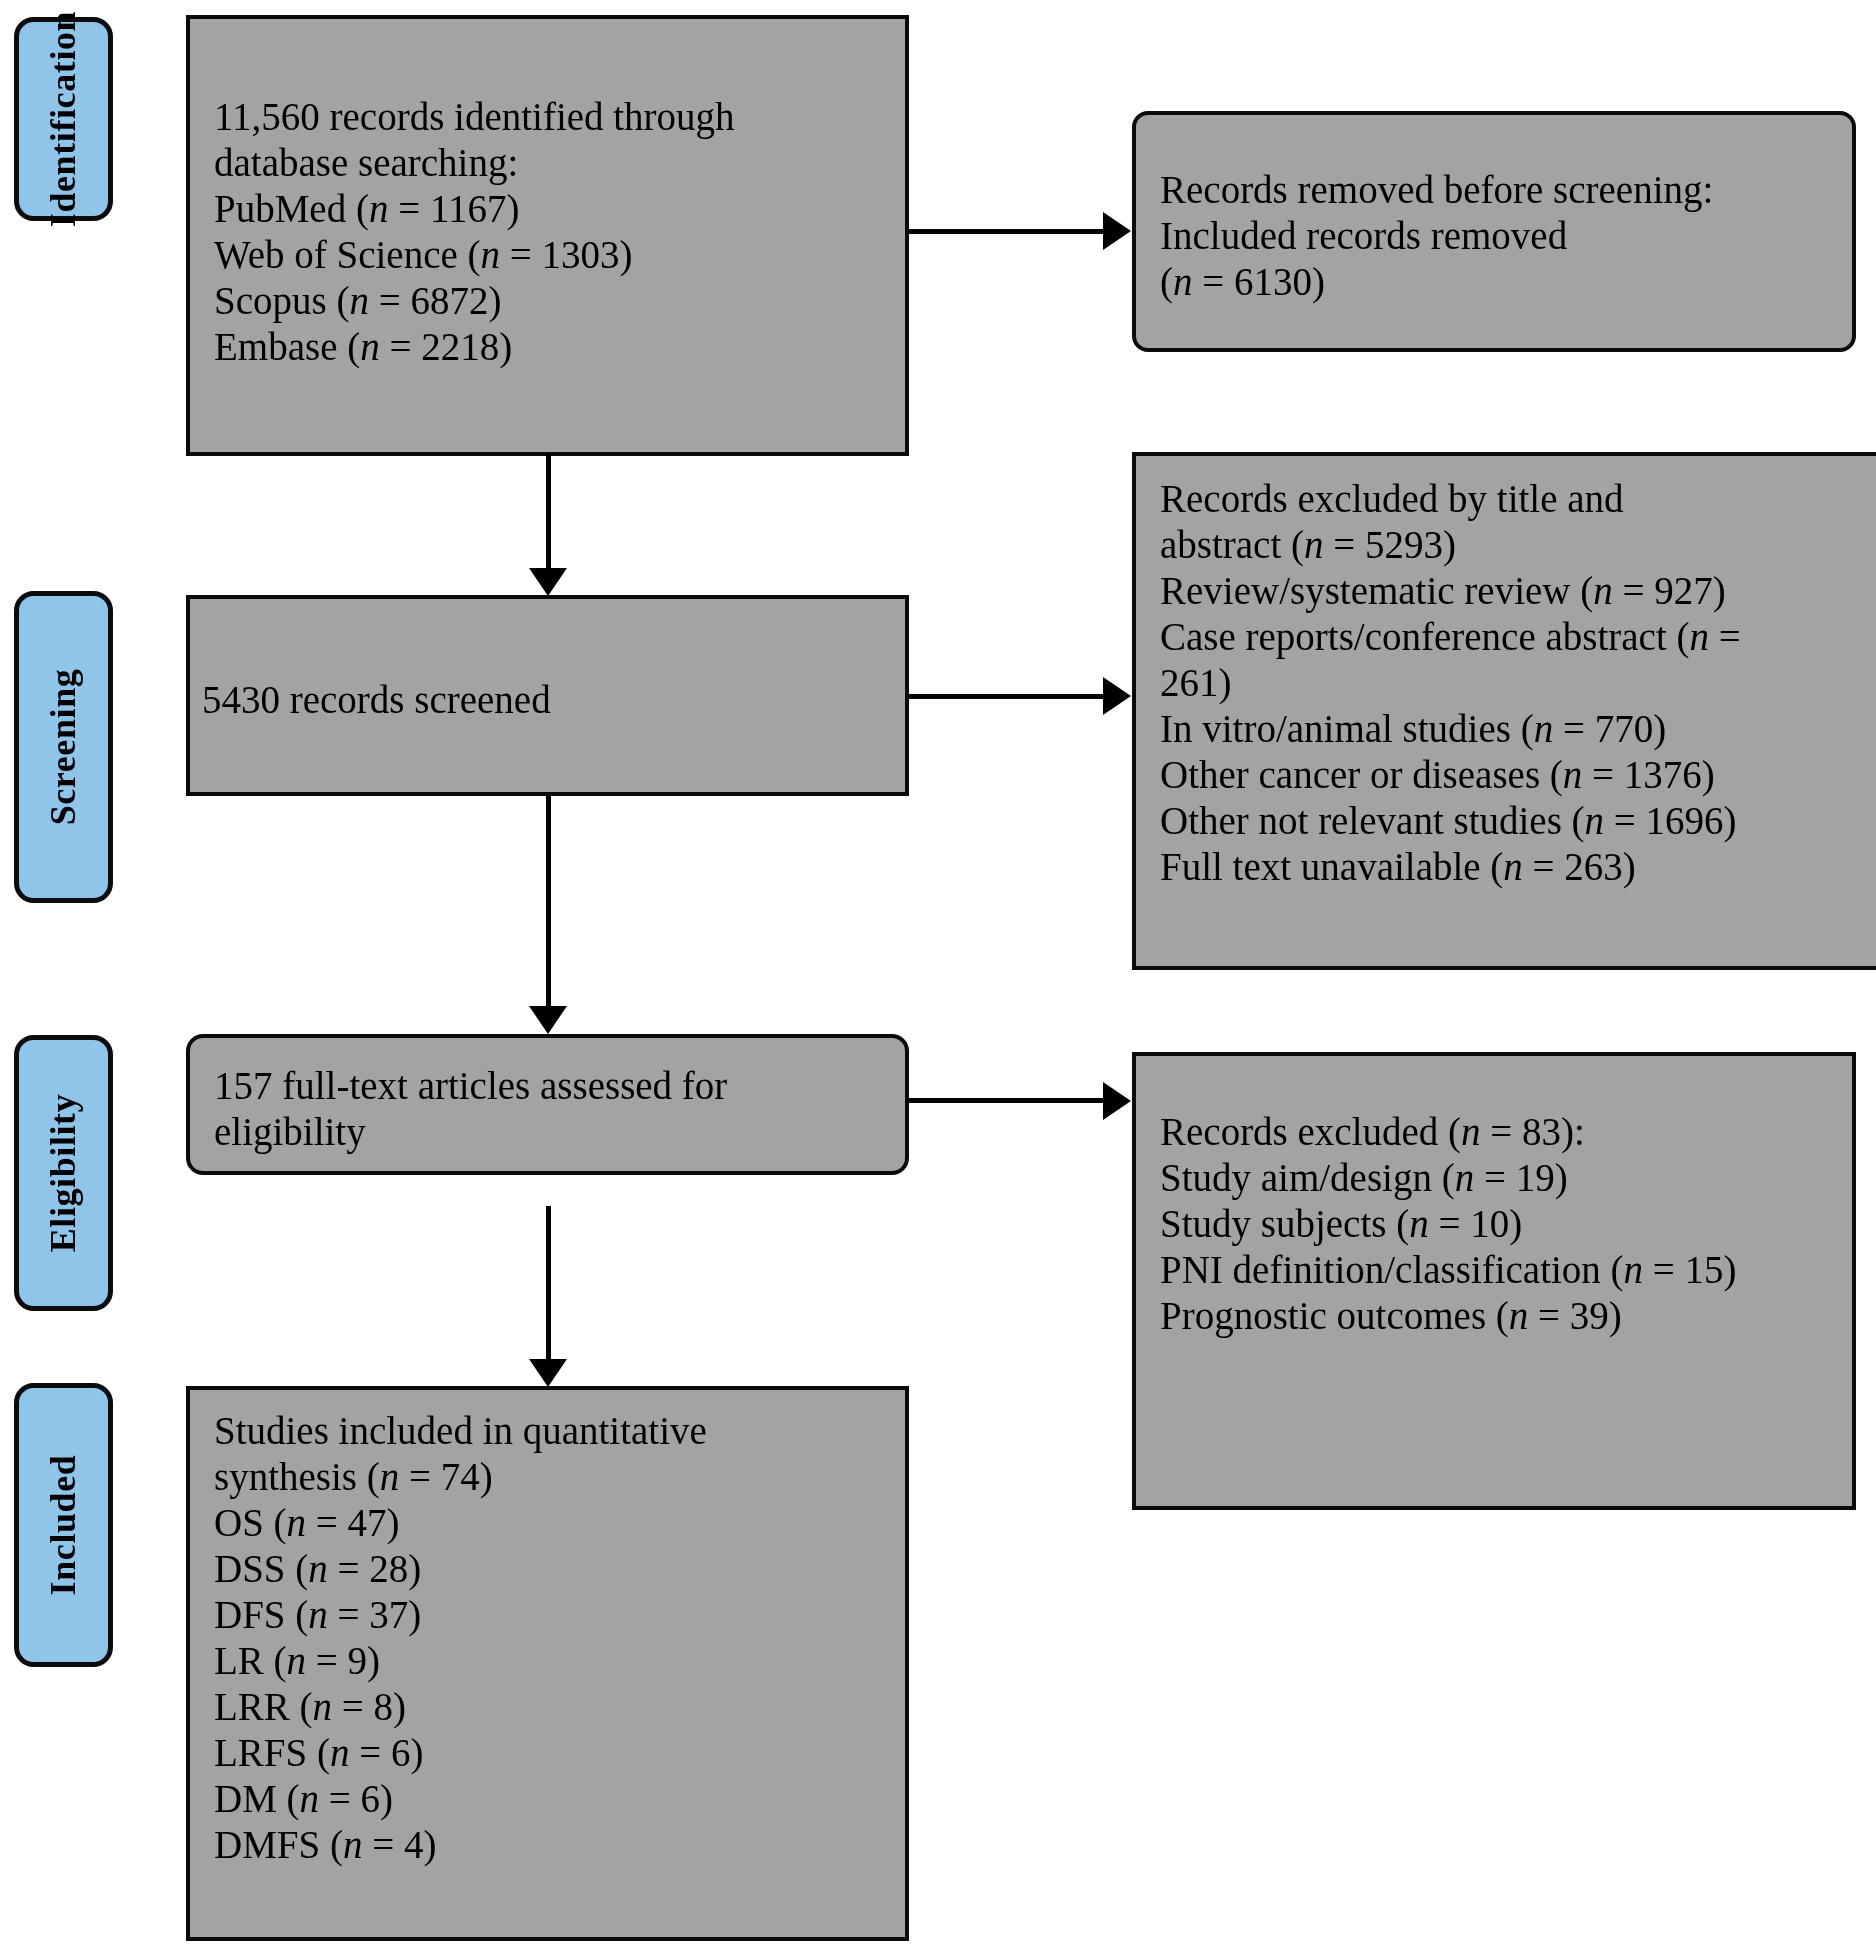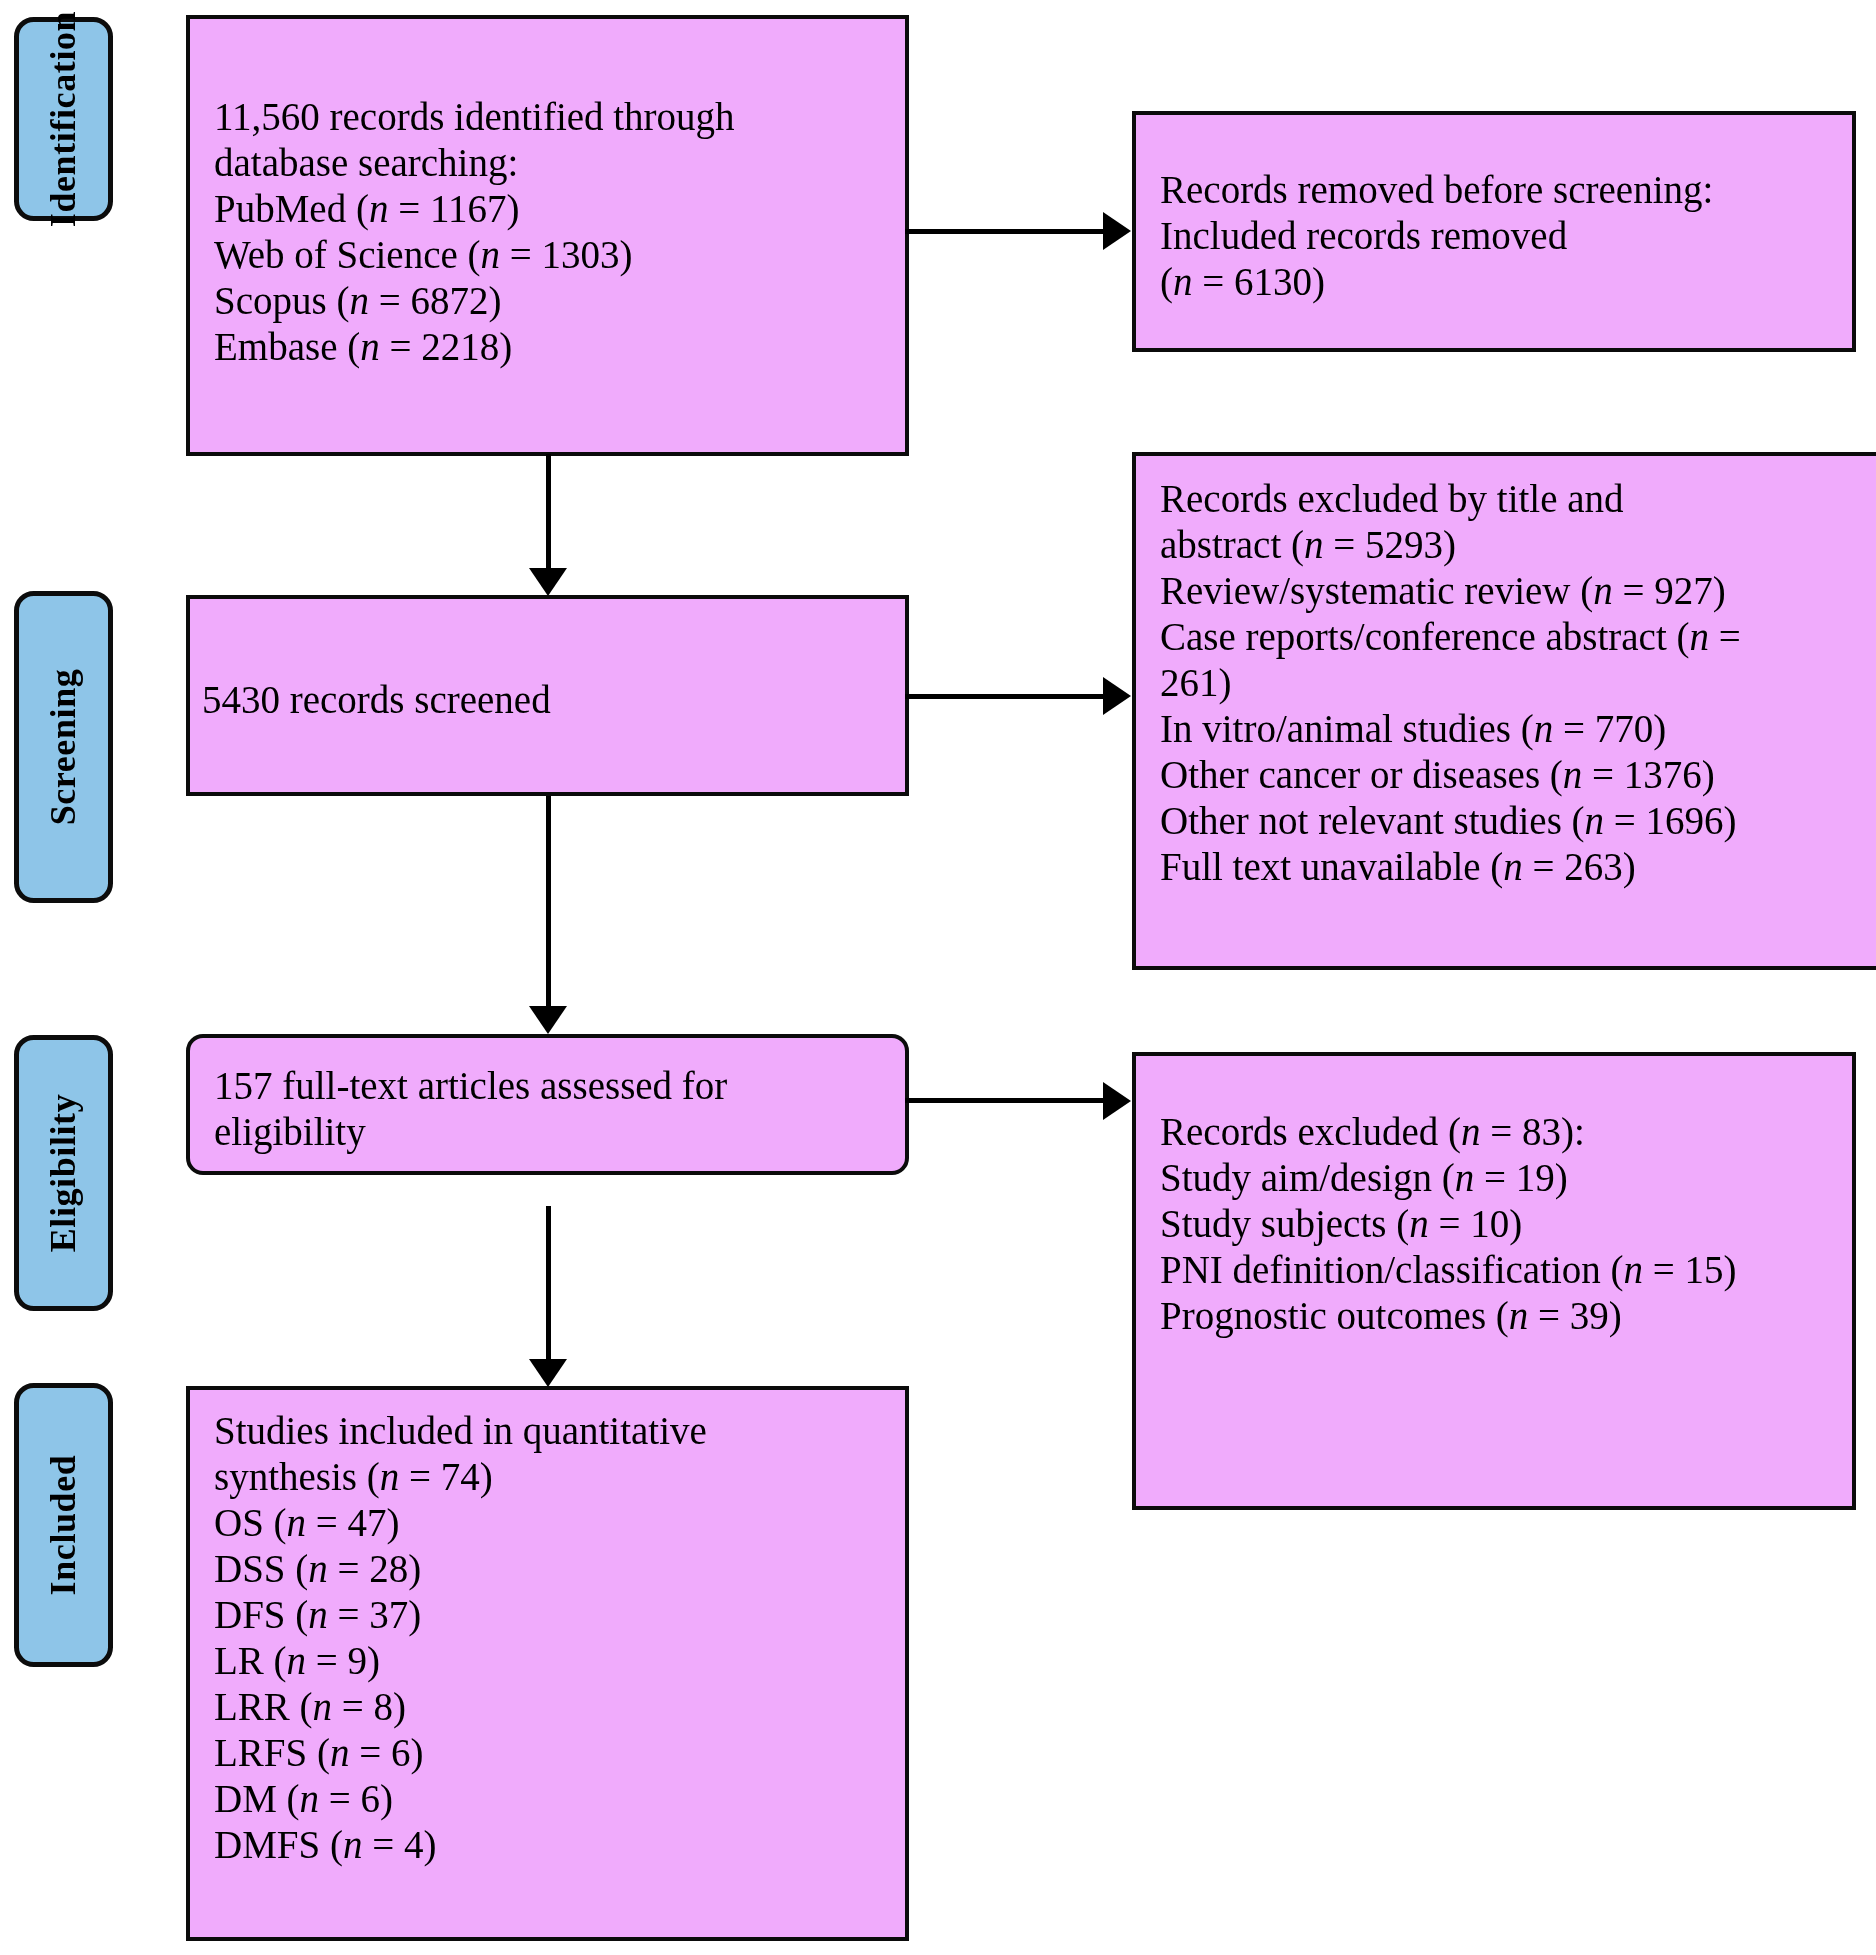--- a/index.html
+++ b/index.html
@@ -34,21 +34,21 @@
     font-weight: bold;
     font-size: 36px;
     letter-spacing: 0.6px;
     color: #000000;
     line-height: 1;
   }
 
   
   .box {
     position: absolute;
-    background: #f0abfc;
+    background: #a3a3a3;
     border: 4.6px solid #0b0b0b;
     box-sizing: border-box;
     padding: 19.7px 17.3px 11.6px 24px;
   }
   .box .line {
     font-size: 39px;
     line-height: 1.18;
     color: #000000;
     white-space: nowrap;
   }
@@ -115,21 +115,21 @@
 
   <div class="box" style="left:186px; top:15px; width:723px; height:441px; padding-top:75px;">
     <div class="line">11,560 records identified  through</div>
     <div class="line">database searching:</div>
     <div class="line">PubMed (<i>n</i> = 1167)</div>
     <div class="line">Web of Science (<i>n</i> = 1303)</div>
     <div class="line">Scopus (<i>n</i> = 6872)</div>
     <div class="line">Embase (<i>n</i> = 2218)</div>
   </div>
 
-  <div class="box vcenter" style="left:1132px; top:111px; width:724px; height:241px;">
+  <div class="box vcenter" style="left:1132px; top:111px; width:724px; height:241px;border-radius:16px;">
     <div class="line">Records removed before screening:</div>
     <div class="line">Included  records removed</div>
     <div class="line">(<i>n</i> = 6130)</div>
   </div>
 
   <div class="conn-v" style="left:905px; top:231px; width:5.2px; height:1.2px;"></div>
   <div class="conn-h" style="left:905px; top:229px; width:201px; height:5.2px;"></div>
   <div class="arrow-right" style="left:1103px; top:212px;"></div>
 
   <div class="box middle" style="left:186px; top:595px; width:723px; height:201px;">

